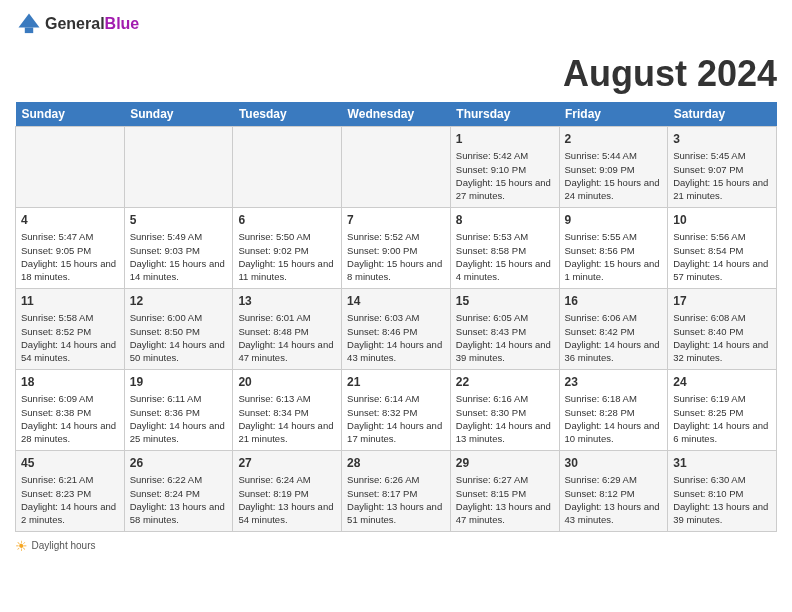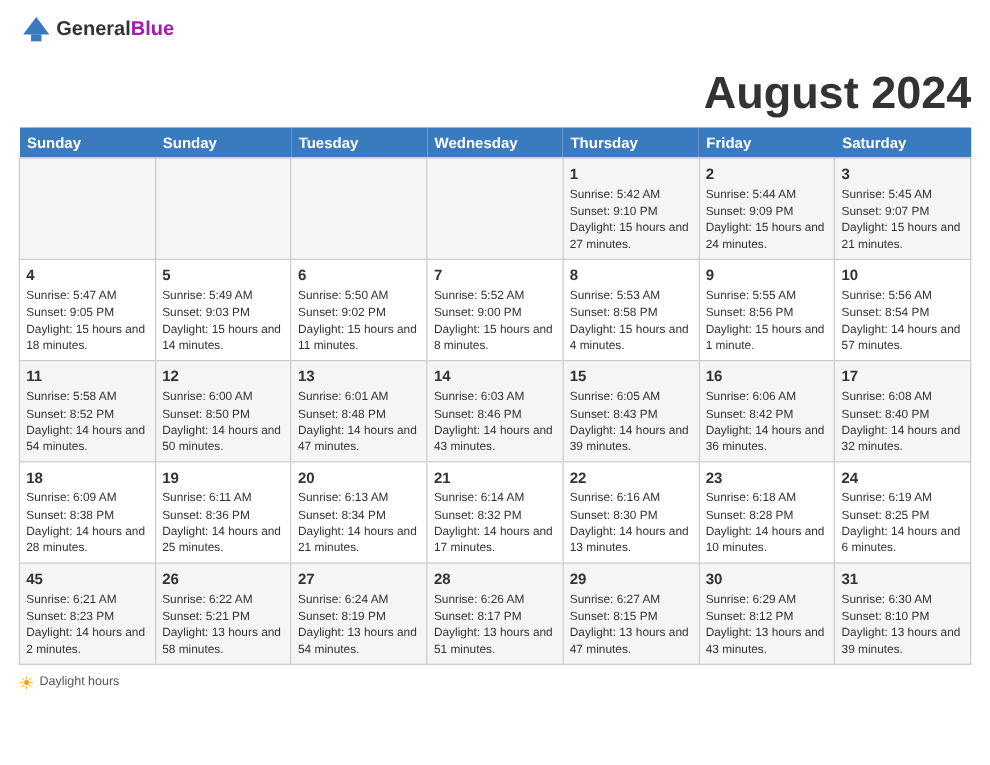--- a/index.html
+++ b/index.html
@@ -293,21 +293,21 @@
       <tr>
         <td>
           <span class="day-num">45</span>
           <div>Sunrise: 6:21 AM</div>
           <div>Sunset: 8:23 PM</div>
           <div>Daylight: 14 hours and 2 minutes.</div>
         </td>
         <td>
           <span class="day-num">26</span>
           <div>Sunrise: 6:22 AM</div>
-          <div>Sunset: 5:21 PM</div>
+          <div>Sunset: 8:24 PM</div>
           <div>Daylight: 13 hours and 58 minutes.</div>
         </td>
         <td>
           <span class="day-num">27</span>
           <div>Sunrise: 6:24 AM</div>
           <div>Sunset: 8:19 PM</div>
           <div>Daylight: 13 hours and 54 minutes.</div>
         </td>
         <td>
           <span class="day-num">28</span>

